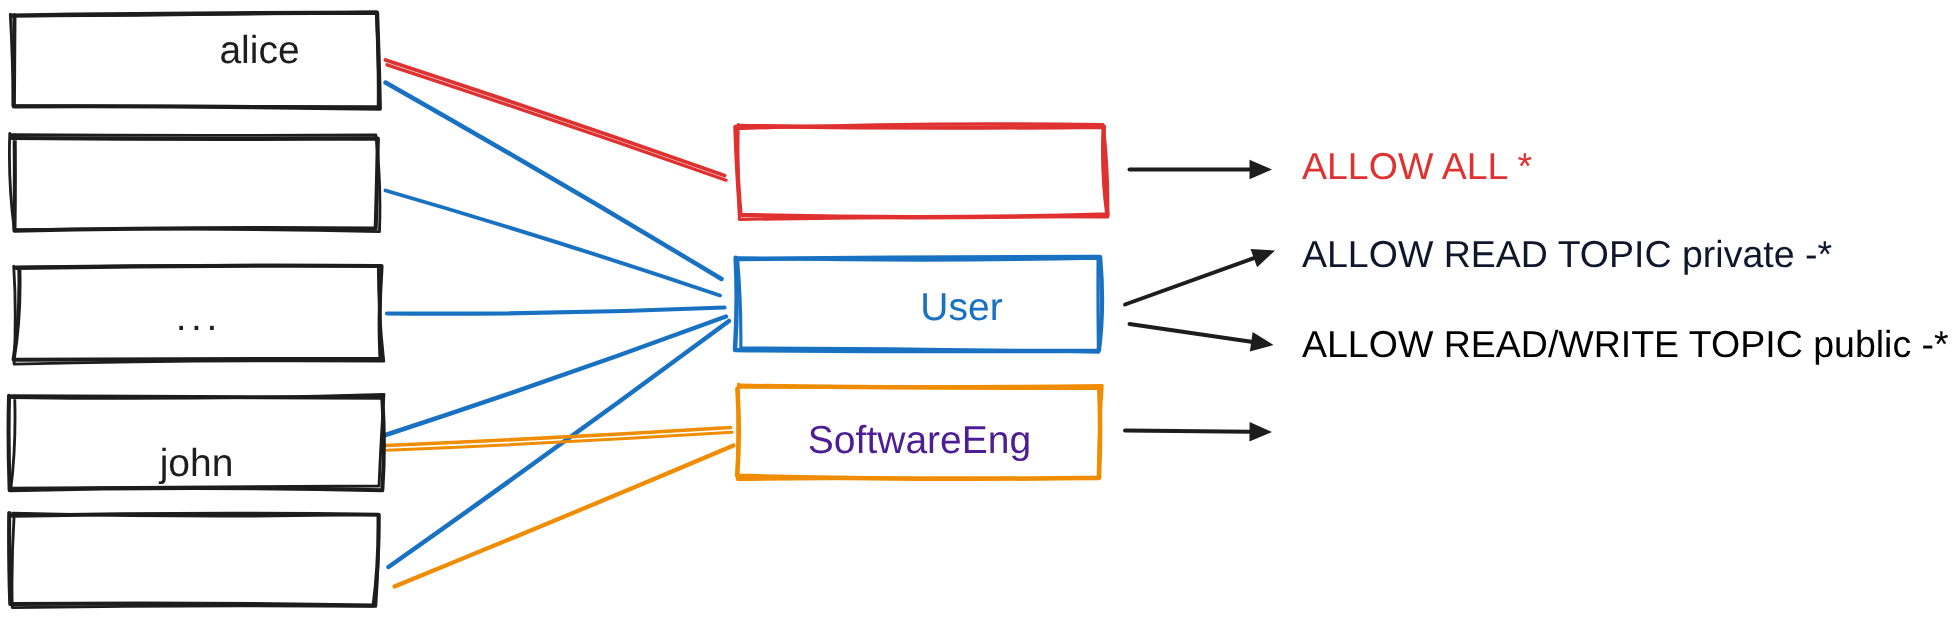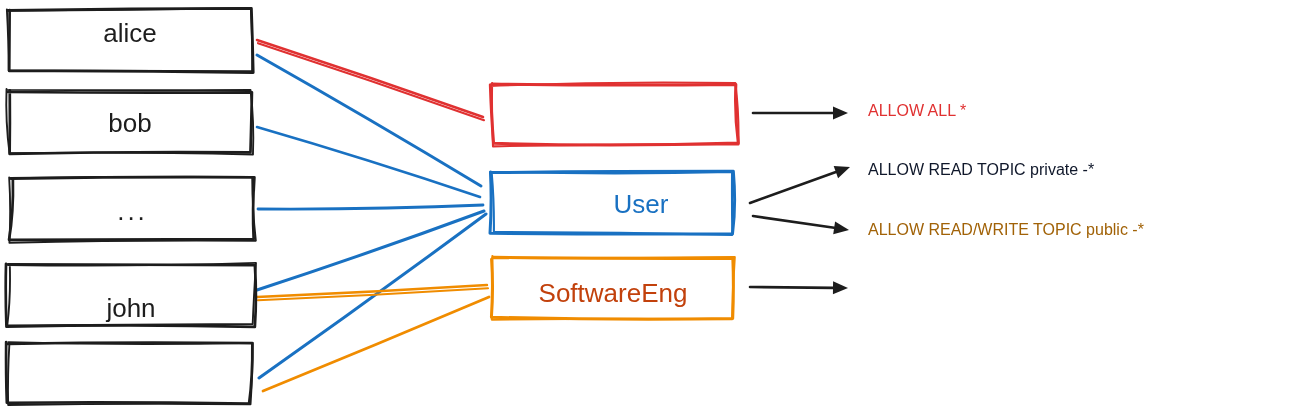--- a/index.html
+++ b/index.html
@@ -8,21 +8,21 @@
     font-family:"Liberation Sans","DejaVu Sans",sans-serif;overflow:hidden;
   }
   #layer{position:absolute;left:0;top:0;width:1305px;height:415px;}
   .node{
     position:absolute;display:flex;align-items:center;justify-content:center;
     font-size:26px;line-height:1;white-space:nowrap;
   }
   .node .lbl{transform:translateY(1px);}
   .dots{letter-spacing:3px;}
   .rule{
-    position:absolute;font-size:16px;line-height:30px;white-space:nowrap;
+    position:absolute;font-size:25px;line-height:30px;white-space:nowrap;
   }
 </style>
 </head>
 <body>
 
 <div class="canvas">
   <svg id="layer" xmlns="http://www.w3.org/2000/svg">
       <path d="M 257 40 Q 369.857240405865 77.00298029882833 483 117" stroke="#e03131" stroke-width="2.6" fill="none" stroke-linecap="round" stroke-linejoin="round"></path>
       <path d="M 258 43.2 Q 370.857240405865 80.20298029882834 484 120.2" stroke="#e03131" stroke-width="2.21" fill="none" stroke-linecap="round" stroke-linejoin="round"></path>
       <path d="M 257 55 Q 368.98822518484667 118.44221473950893 481 186" stroke="#1971c2" stroke-width="3" fill="none" stroke-linecap="round" stroke-linejoin="round"></path>
@@ -52,36 +52,33 @@
       <path d="M 753 113 L 833 113" stroke="#1d1d1d" stroke-width="2.6" fill="none" stroke-linecap="round" stroke-linejoin="round"></path>
       <path d="M 848 113 L 833 106.5 L 833 119.5 Z" fill="#1d1d1d"></path>
       <path d="M 750 203 L 835.8866888219691 172.08079202409112" stroke="#1d1d1d" stroke-width="2.6" fill="none" stroke-linecap="round" stroke-linejoin="round"></path>
       <path d="M 850 167 L 833.6850122781963 165.9650238469444 L 838.0883653657419 178.19656020123784 Z" fill="#1d1d1d"></path>
       <path d="M 753 216 L 834.1570052840508 227.83539660392407" stroke="#1d1d1d" stroke-width="2.6" fill="none" stroke-linecap="round" stroke-linejoin="round"></path>
       <path d="M 849 230 L 835.095000089017 221.40343222701273 L 833.2190104790845 234.2673609808354 Z" fill="#1d1d1d"></path>
       <path d="M 750 287 L 833.0007808636357 287.84694674350646" stroke="#1d1d1d" stroke-width="2.6" fill="none" stroke-linecap="round" stroke-linejoin="round"></path>
       <path d="M 848 288 L 833.0671039414495 281.3472851177486 L 832.9344577858218 294.34660836926435 Z" fill="#1d1d1d"></path>
     </svg>
 
-  <div class="node" style="left: 8px; top: 9px; width: 244px; height: 46px; color: rgb(29, 29, 29);">
+  <div class="node" style="left: 8px; top: 9px; width: 244px; height: 46px; color: rgb(29, 29, 29); padding-left: 43px;">
     <span class="lbl">alice</span>
-  </div>
-  <div class="node" style="left: 8px; top: 91px; width: 244px; height: 62px; color: rgb(29, 29, 29);">
-    <span class="lbl">bob</span>
   </div>
   <div class="node" style="left: 11px; top: 178px; width: 243px; height: 63px; color: rgb(29, 29, 29);">
     <span class="lbl dots">...</span>
   </div>
   <div class="node" style="left: 8px; top: 276px; width: 246px; height: 62px; color: rgb(29, 29, 29);">
     <span class="lbl">john</span>
   </div>
 
   <div class="node" style="left: 520px; top: 173px; width: 242px; height: 60px; color: rgb(25, 113, 194);">
     <span class="lbl">User</span>
   </div>
-  <div class="node" style="left: 493px; top: 258px; width: 240px; height: 68px; color: #c2410c;">
+  <div class="node" style="left: 493px; top: 258px; width: 240px; height: 68px; color: #4c1d95;">
     <span class="lbl">SoftwareEng</span>
   </div>
 
   <div class="rule" style="left: 868px; top: 96px; color: rgb(224, 49, 49);">ALLOW ALL *</div>
   <div class="rule" style="left: 868px; top: 155px; color: #0f172a;">ALLOW READ TOPIC private -*</div>
-  <div class="rule" style="left: 868px; top: 215px; color: #a16207;">ALLOW READ/WRITE TOPIC public -*</div>
+  <div class="rule" style="left: 868px; top: 215px; color: #000000;">ALLOW READ/WRITE TOPIC public -*</div>
 </div>
 
 </body></html>

